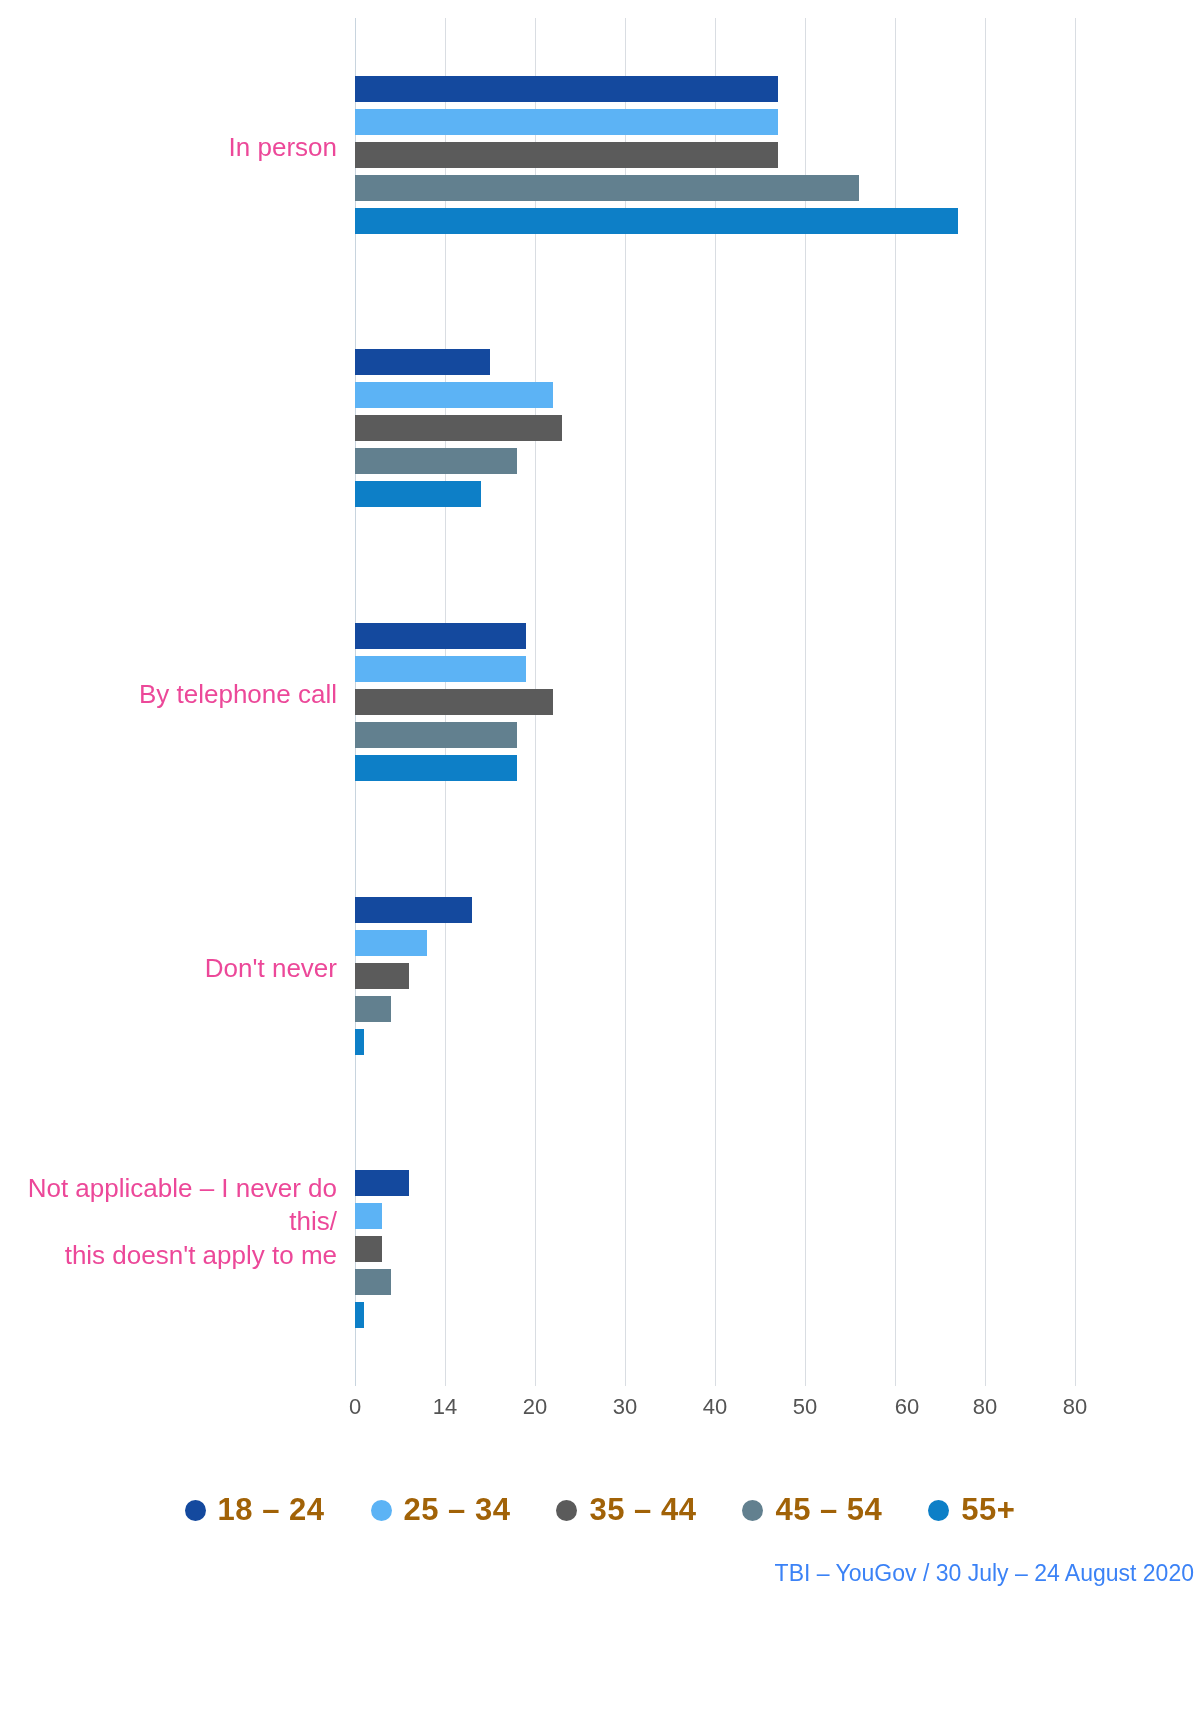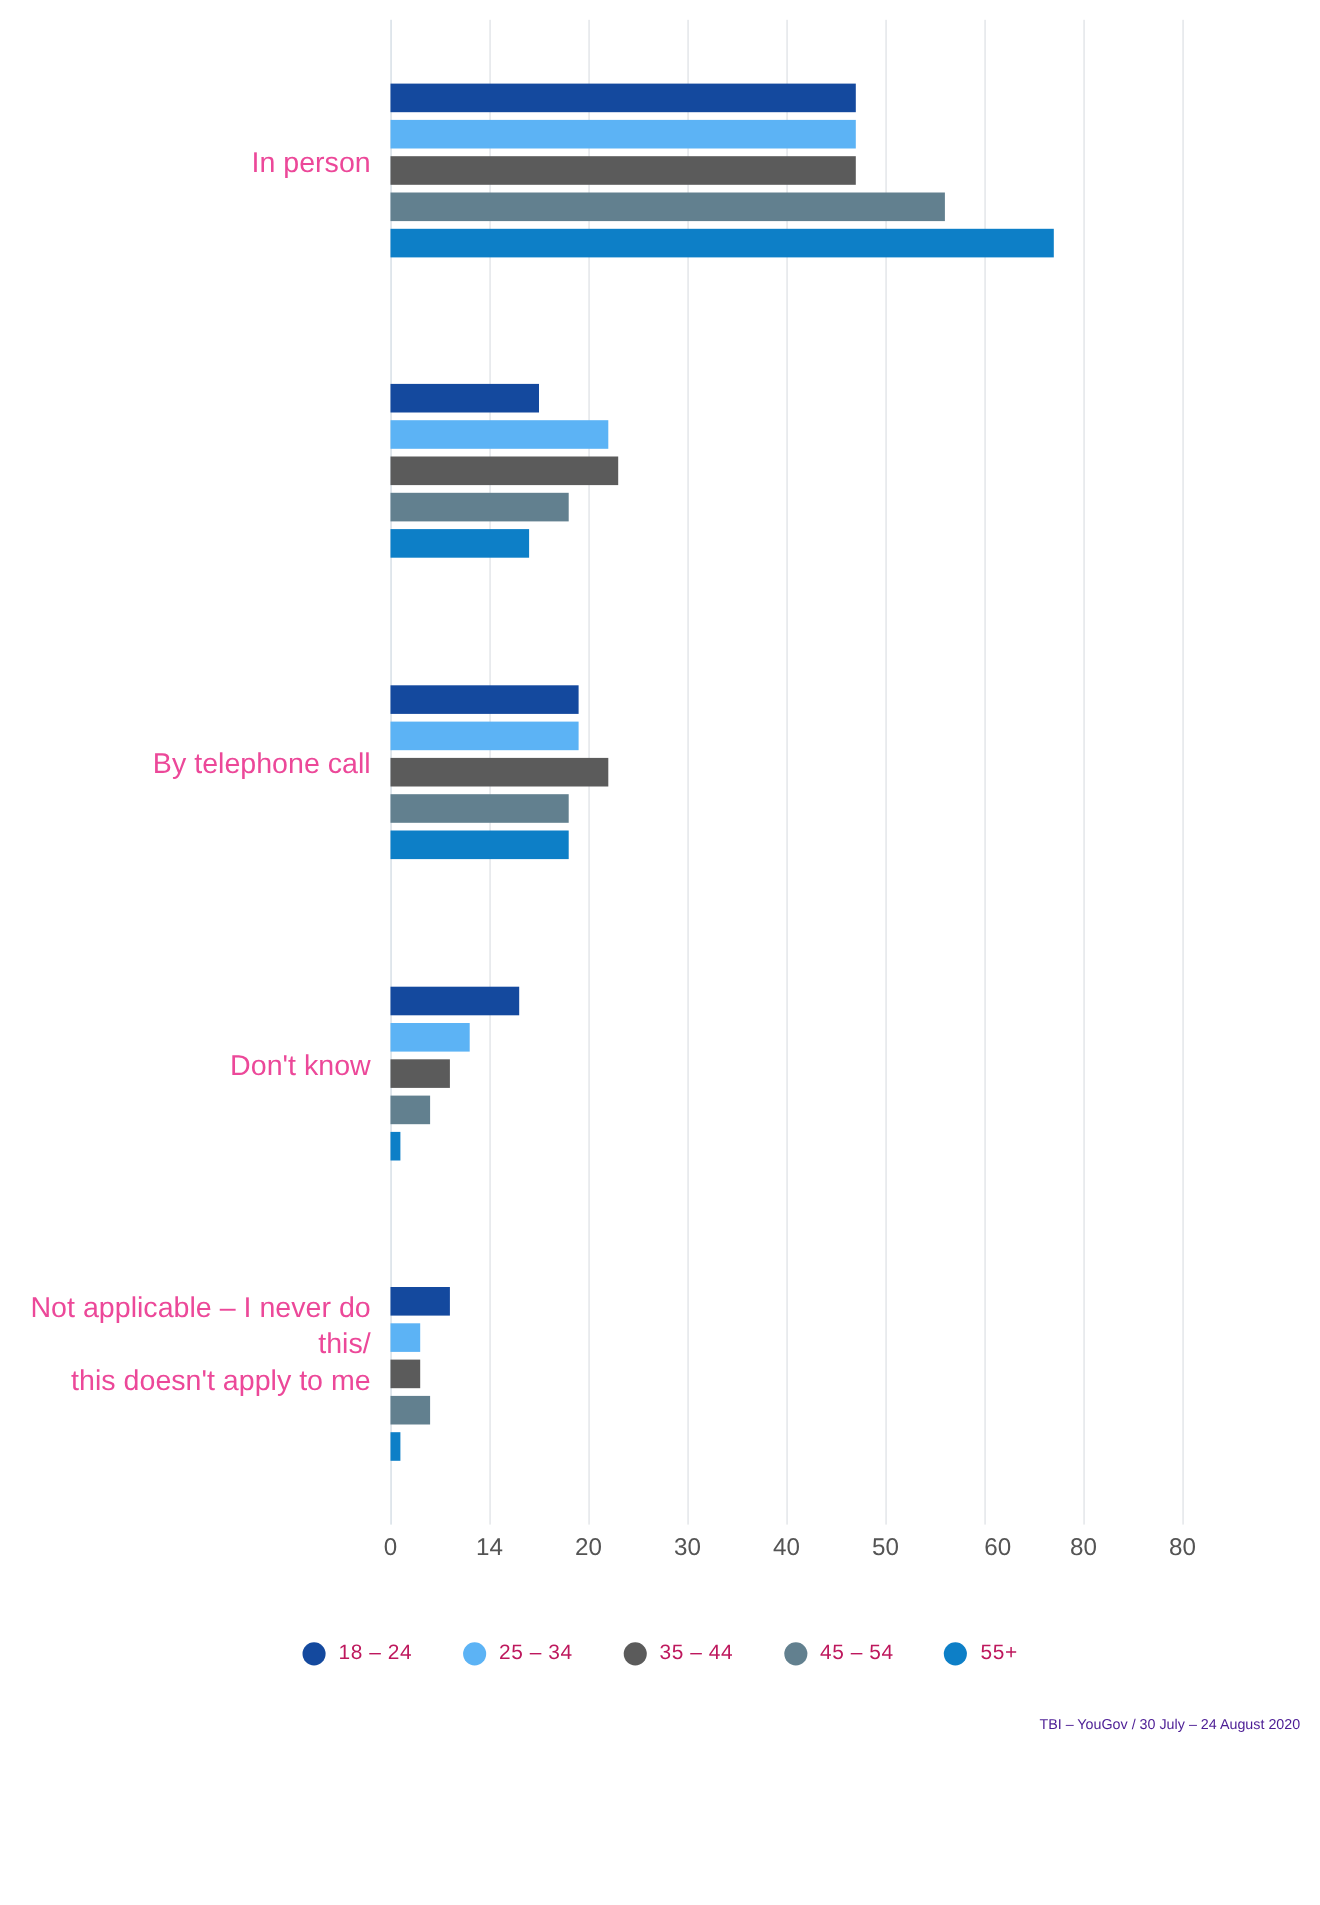--- a/index.html
+++ b/index.html
@@ -119,34 +119,34 @@
     align-items: center;
     gap: 12px;
   }
   .legend-swatch {
     width: 21px;
     height: 21px;
     border-radius: 50%;
     flex: 0 0 auto;
   }
   .legend-label {
-    font-size: 19px;
-    font-weight: normal;
-    color: #be185d;
+    font-size: 31px;
+    font-weight: bold;
+    color: #a16207;
     letter-spacing: 0.5px;
     white-space: nowrap;
   }
 
   
   .footer {
     position: absolute;
-    right: 18px;
+    right: 6px;
     top: 1560px;
-    font-size: 13px;
-    color: #4c1d95;
+    font-size: 23px;
+    color: #3b82f6;
     white-space: nowrap;
   }
 </style>
 </head>
 <body>
 
 <div id="chart-root">
 
   <div class="plot-area">
     <div id="gridlines">
@@ -195,21 +195,21 @@
           <div class="bar" title="35 – 44: 3%" style="top: 66px; width: 27px; background: rgb(91, 91, 91);"></div>
           <div class="bar" title="45 – 54: 4%" style="top: 99px; width: 36px; background: rgb(98, 128, 143);"></div>
           <div class="bar" title="55+: 1%" style="top: 132px; width: 9px; background: rgb(13, 127, 199);"></div>
         </div>
       </div>
   </div>
 
   <div class="cat-labels-col" id="cat-labels">
       <div class="cat-label" style="top: 112.8px;">In person</div>
       <div class="cat-label" style="top: 660px;">By telephone call</div>
-      <div class="cat-label" style="top: 933.6px;">Don't know</div>
+      <div class="cat-label" style="top: 933.6px;">Don't never</div>
       <div class="cat-label" style="top: 1154px;">Not applicable – I never do this/
 this doesn't apply to me</div>
     </div>
 
   <div class="xaxis" id="xaxis">
       <div class="xtick" style="left: 0px;">0</div>
       <div class="xtick" style="left: 90px;">14</div>
       <div class="xtick" style="left: 180px;">20</div>
       <div class="xtick" style="left: 270px;">30</div>
       <div class="xtick" style="left: 360px;">40</div>

